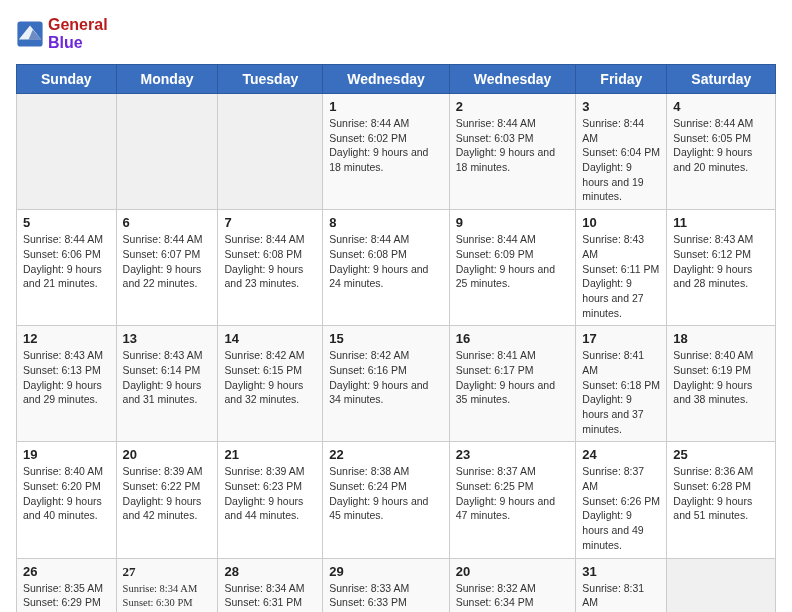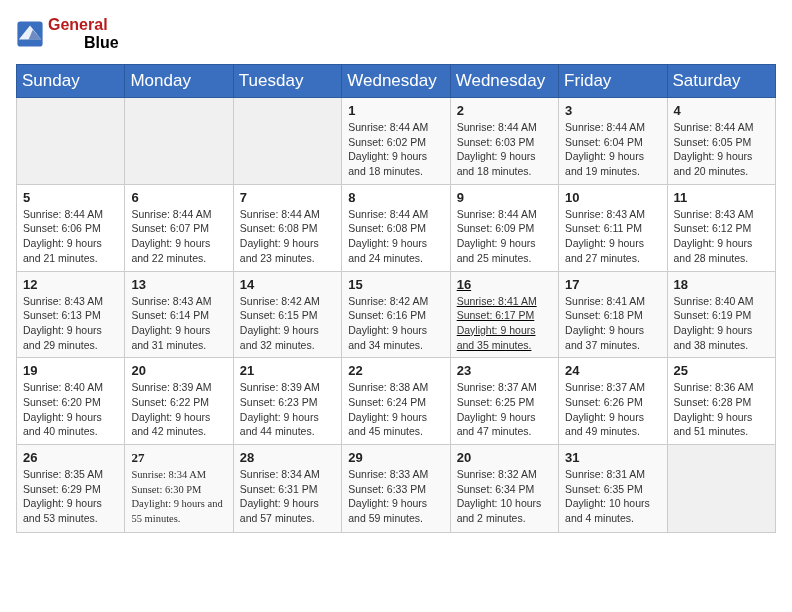--- a/index.html
+++ b/index.html
@@ -38,23 +38,23 @@
       color: #555;
     }
     .calendar {
       width: 100%;
       border-collapse: collapse;
       border: 1px solid #ccc;
     }
     .calendar th {
       background: #3a6fbf;
       color: #fff;
-      font-size: 17px;
-      font-weight: normal;
-      padding: 6px 5px;
+      font-size: 14px;
+      font-weight: bold;
+      padding: 6px 24px;
       text-align: left;
       border: 1px solid #2d5a9e;
     }
     .calendar td {
       vertical-align: top;
       border: 1px solid #ccc;
       padding: 5px 6px;
       width: calc(100% / 7);
       min-height: 80px;
       background: #fff;
@@ -85,21 +85,21 @@
 
 <div class="header">
   <div class="logo">
     <svg class="logo-icon" viewBox="0 0 40 40">
       <rect x="2" y="2" width="36" height="36" rx="4" fill="#3a6fbf"></rect>
       <polygon points="20,8 36,28 4,28" fill="white" opacity="0.9"></polygon>
       <polygon points="24,14 36,28 18,28" fill="#1a4a9f" opacity="0.6"></polygon>
     </svg>
     <div>
       <div style="font-size:16px;font-weight:bold;color:#b91c1c;">General</div>
-      <div style="font-size:16px;font-weight:bold;color:#000000;margin-left:36px;">Blue</div>
+      <div style="font-size:16px;font-weight:bold;color:#6d28d9;">Blue</div>
     </div>
   </div>
   <div class="title-block">
     <div class="main-title"></div>
     <div class="subtitle"></div>
   </div>
 </div>
 
 <table class="calendar">
   <thead>
@@ -175,21 +175,21 @@
           <div class="day-info">Sunrise: 8:43 AM<br>Sunset: 6:14 PM<br>Daylight: 9 hours and 31 minutes.</div>
         </td>
         <td style="background: rgb(249, 249, 249);">
           <div class="day-num">14</div>
           <div class="day-info">Sunrise: 8:42 AM<br>Sunset: 6:15 PM<br>Daylight: 9 hours and 32 minutes.</div>
         </td>
         <td style="background: rgb(249, 249, 249);">
           <div class="day-num">15</div>
           <div class="day-info">Sunrise: 8:42 AM<br>Sunset: 6:16 PM<br>Daylight: 9 hours and 34 minutes.</div>
         </td>
-        <td style="background: rgb(249, 249, 249); text-decoration: underline;">
+        <td style="background: rgb(249, 249, 249);">
           <div class="day-num">16</div>
           <div class="day-info">Sunrise: 8:41 AM<br>Sunset: 6:17 PM<br>Daylight: 9 hours and 35 minutes.</div>
         </td>
         <td style="background: rgb(249, 249, 249);">
           <div class="day-num">17</div>
           <div class="day-info">Sunrise: 8:41 AM<br>Sunset: 6:18 PM<br>Daylight: 9 hours and 37 minutes.</div>
         </td>
         <td style="background: rgb(249, 249, 249);">
           <div class="day-num">18</div>
           <div class="day-info">Sunrise: 8:40 AM<br>Sunset: 6:19 PM<br>Daylight: 9 hours and 38 minutes.</div>

